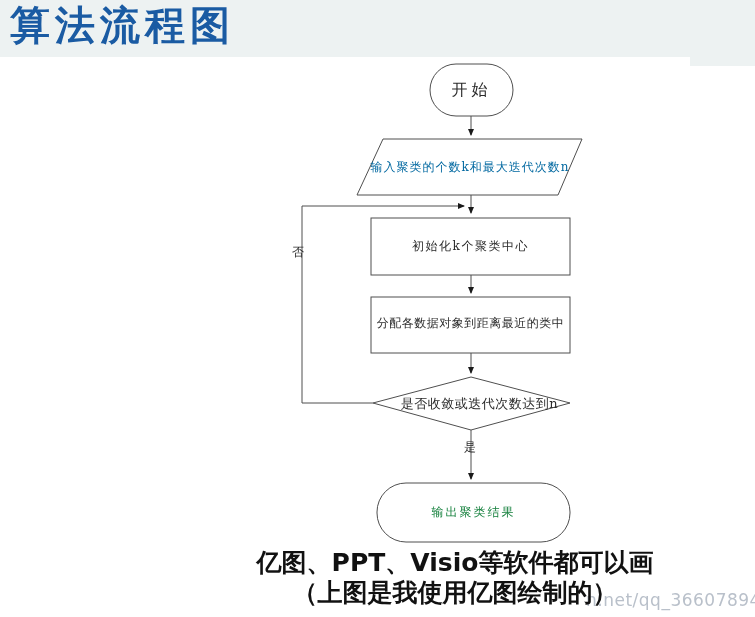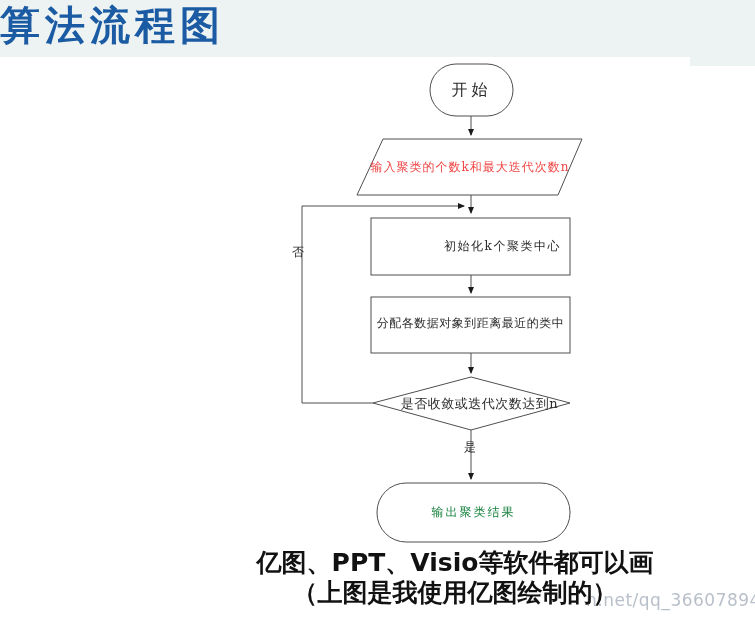--- a/index.html
+++ b/index.html
@@ -3,35 +3,35 @@
 <meta charset="utf-8">
 <style>
   html,body { margin:0; padding:0; background:#fff; }
   .page {
     position:relative; width:755px; height:617px; background:#ffffff;
     overflow:hidden; font-family:"DejaVu Serif","Liberation Serif",serif;
   }
   .band { position:absolute; left:0; top:0; width:755px; height:57px; }
   .band-notch { position:absolute; left:690px; top:57px; width:65px; height:9px; }
   .slide-title {
-    position:absolute; left:0; top:1px; margin:0;
+    position:absolute; left:10px; top:1px; margin:0;
     font-size:40px; font-weight:bold; letter-spacing:5px; line-height:1.2;
     font-family:"DejaVu Serif","Liberation Serif",serif;
   }
   svg.flow { position:absolute; left:0; top:0; width:755px; height:617px; }
   .shapes rect, .shapes polygon { fill:#ffffff; stroke-width:1px; }
   .edges line, .edges polyline { fill:none; stroke-width:1px; }
   .arrowhead { fill:#1a1a1a; stroke:none; }
   .node-label {
     position:absolute; display:flex; align-items:center; justify-content:center;
     text-align:center; line-height:1.35; z-index:2; pointer-events:none;
   }
   .lbl-start    { left:430px; top:64px;  width:83px;  height:52px; font-size:16px; letter-spacing:4px; }
   .lbl-input    { left:364px; top:139px; width:212px; height:56px; font-size:12px; letter-spacing:1px; }
-  .lbl-init     { left:371px; top:218px; width:199px; height:57px; font-size:12px; letter-spacing:1.5px;padding-left:32px; }
+  .lbl-init     { left:371px; top:218px; width:199px; height:57px; font-size:12px; letter-spacing:1.5px; }
   .lbl-assign   { left:371px; top:297px; width:199px; height:52px; font-size:12px; letter-spacing:0.5px; }
   .lbl-decision { left:381px; top:377px; width:197px; height:53px; font-size:13px; letter-spacing:0.5px; }
   .lbl-output   { left:377px; top:483px; width:193px; height:59px; font-size:12px; letter-spacing:2px; }
   .edge-label { position:absolute; font-size:12px; z-index:2; }
   .lbl-no  { left:292px; top:244px; }
   .lbl-yes { left:464px; top:439px; }
   .caption {
     position:absolute; left:105px; top:548px; width:700px; text-align:center;
     font-family:"DejaVu Sans","Liberation Sans",sans-serif;
     font-weight:700; font-size:25px; line-height:30px; z-index:3;
@@ -72,21 +72,21 @@
       <rect x="430" y="64" width="83" height="52" rx="26"></rect>
       <polygon points="383,139 582,139 558,195 357,195"></polygon>
       <rect x="371" y="218" width="199" height="57"></rect>
       <rect x="371" y="297" width="199" height="56"></rect>
       <polygon points="471,377 570,403 471,430 373,403"></polygon>
       <rect x="377" y="483" width="193" height="59" rx="29"></rect>
     </g>
   </svg>
 
   <div class="node-label lbl-start" style="color: rgb(43, 43, 43);">开始</div>
-  <div class="node-label lbl-input" style="color: #ef4444;">输入聚类的个数k和最大迭代次数n</div>
+  <div class="node-label lbl-input" style="color: #0369a1;">输入聚类的个数k和最大迭代次数n</div>
   <div class="node-label lbl-init" style="color: rgb(43, 43, 43);">初始化k个聚类中心</div>
   <div class="node-label lbl-assign" style="color: rgb(43, 43, 43);">分配各数据对象到距离最近的类中</div>
   <div class="node-label lbl-decision" style="color: rgb(43, 43, 43);">是否收敛或迭代次数达到n</div>
   <div class="node-label lbl-output" style="color: #15803d;">输出聚类结果</div>
 
   <div class="edge-label lbl-no" style="color: rgb(43, 43, 43);">否</div>
   <div class="edge-label lbl-yes" style="color: rgb(43, 43, 43);">是</div>
 
   <div class="caption" style="color: rgb(17, 17, 17);">
     <div>亿图、PPT、Visio等软件都可以画</div>

